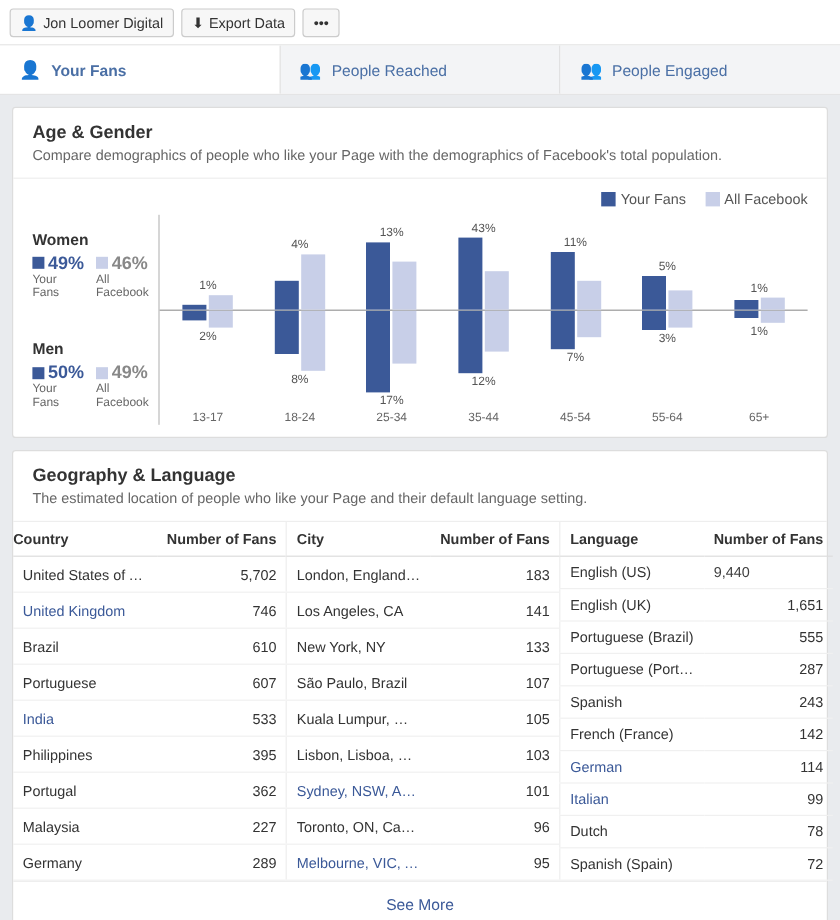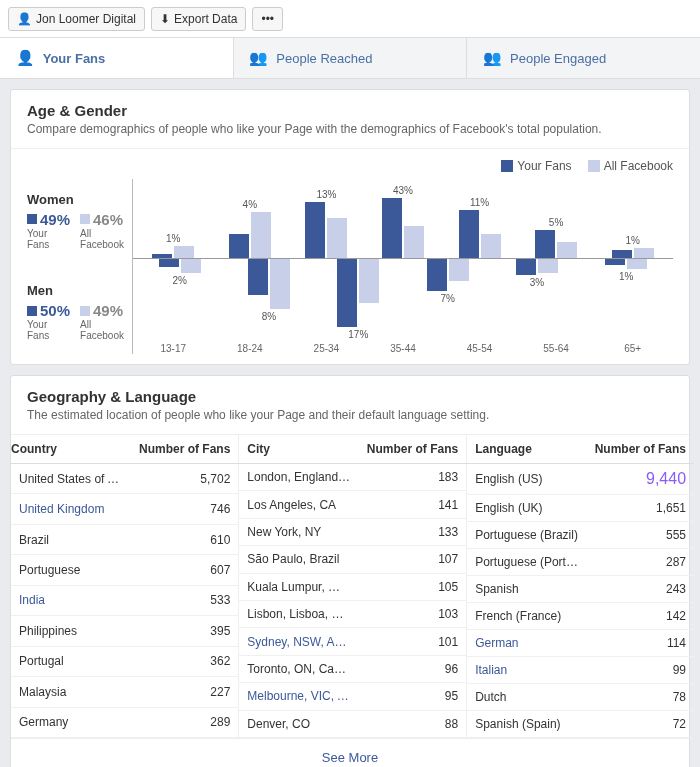--- a/index.html
+++ b/index.html
@@ -173,20 +173,27 @@
               </div>
               <div style="display: flex; flex-direction: column; align-items: center; width: 70px; height: 100%;">
                 <div style="display: flex; align-items: flex-start; gap: 2px;">
                   <div style="width: 20px; height: 68px; background: rgb(59, 89, 152);"></div>
                   <div style="width: 20px; height: 44px; background: rgb(200, 207, 232);"></div>
                 </div>
                 <div style="font-size: 10px; color: rgb(85, 85, 85); margin-top: 2px;">17%</div>
               </div>
               <div style="display: flex; flex-direction: column; align-items: center; width: 70px; height: 100%;">
                 <div style="display: flex; align-items: flex-start; gap: 2px;">
+                  <div style="width: 20px; height: 52px; background: rgb(59, 89, 152);"></div>
+                  <div style="width: 20px; height: 34px; background: rgb(200, 207, 232);"></div>
+                </div>
+                <div style="font-size: 10px; color: rgb(85, 85, 85); margin-top: 2px;">12%</div>
+              </div>
+              <div style="display: flex; flex-direction: column; align-items: center; width: 70px; height: 100%;">
+                <div style="display: flex; align-items: flex-start; gap: 2px;">
                   <div style="width: 20px; height: 32px; background: rgb(59, 89, 152);"></div>
                   <div style="width: 20px; height: 22px; background: rgb(200, 207, 232);"></div>
                 </div>
                 <div style="font-size: 10px; color: rgb(85, 85, 85); margin-top: 2px;">7%</div>
               </div>
               <div style="display: flex; flex-direction: column; align-items: center; width: 70px; height: 100%;">
                 <div style="display: flex; align-items: flex-start; gap: 2px;">
                   <div style="width: 20px; height: 16px; background: rgb(59, 89, 152);"></div>
                   <div style="width: 20px; height: 14px; background: rgb(200, 207, 232);"></div>
                 </div>
@@ -304,37 +311,33 @@
               <td style="padding: 6px 8px; font-size: 12px; border-bottom: 1px solid rgb(240, 240, 240); text-align: right; color: rgb(51, 51, 51);">101</td>
             </tr>
             <tr style="">
               <td style="padding: 6px 8px; font-size: 12px; border-bottom: 1px solid rgb(240, 240, 240); color: rgb(51, 51, 51); cursor: default; white-space: nowrap; overflow: hidden; text-overflow: ellipsis; max-width: 120px;">Toronto, ON, Canada</td>
               <td style="padding: 6px 8px; font-size: 12px; border-bottom: 1px solid rgb(240, 240, 240); text-align: right; color: rgb(51, 51, 51);">96</td>
             </tr>
             <tr style="">
               <td style="padding: 6px 8px; font-size: 12px; border-bottom: 1px solid rgb(240, 240, 240); color: rgb(59, 89, 152); cursor: pointer; white-space: nowrap; overflow: hidden; text-overflow: ellipsis; max-width: 120px;">Melbourne, VIC, Australia</td>
               <td style="padding: 6px 8px; font-size: 12px; border-bottom: 1px solid rgb(240, 240, 240); text-align: right; color: rgb(51, 51, 51);">95</td>
             </tr>
-            <tr style="">
-              <td style="padding: 6px 8px; font-size: 12px; border-bottom: 1px solid rgb(240, 240, 240); color: rgb(51, 51, 51); cursor: default; white-space: nowrap; overflow: hidden; text-overflow: ellipsis; max-width: 120px;">Denver, CO</td>
-              <td style="padding: 6px 8px; font-size: 12px; border-bottom: 1px solid rgb(240, 240, 240); text-align: right; color: rgb(51, 51, 51);">88</td>
-            </tr>
           </tbody>
         </table>
         <table style="flex: 1 1 0%; border-collapse: collapse; border-left: 1px solid rgb(238, 238, 238);">
           <thead>
             <tr>
               <th style="font-weight: bold; font-size: 12px; color: rgb(51, 51, 51); padding: 7px 8px; border-bottom: 1px solid rgb(221, 221, 221); text-align: left; white-space: nowrap;">Language</th>
               <th style="font-weight: bold; font-size: 12px; color: rgb(51, 51, 51); padding: 7px 8px; border-bottom: 1px solid rgb(221, 221, 221); text-align: right; white-space: nowrap;">Number of Fans</th>
             </tr>
           </thead>
           <tbody>
             <tr style="">
               <td style="padding: 6px 8px; font-size: 12px; border-bottom: 1px solid rgb(240, 240, 240); color: rgb(51, 51, 51); cursor: default; white-space: nowrap; overflow: hidden; text-overflow: ellipsis; max-width: 120px;">English (US)</td>
-              <td style="padding: 6px 8px; font-size: 16px; border-bottom: 1px solid rgb(240, 240, 240); text-align: right; color: #8b5cf6;">9,440</td>
+              <td style="padding: 6px 8px; font-size: 12px; border-bottom: 1px solid rgb(240, 240, 240); text-align: left; color: #404040;">9,440</td>
             </tr>
             <tr style="">
               <td style="padding: 6px 8px; font-size: 12px; border-bottom: 1px solid rgb(240, 240, 240); color: rgb(51, 51, 51); cursor: default; white-space: nowrap; overflow: hidden; text-overflow: ellipsis; max-width: 120px;">English (UK)</td>
               <td style="padding: 6px 8px; font-size: 12px; border-bottom: 1px solid rgb(240, 240, 240); text-align: right; color: rgb(51, 51, 51);">1,651</td>
             </tr>
             <tr style="">
               <td style="padding: 6px 8px; font-size: 12px; border-bottom: 1px solid rgb(240, 240, 240); color: rgb(51, 51, 51); cursor: default; white-space: nowrap; overflow: hidden; text-overflow: ellipsis; max-width: 120px;">Portuguese (Brazil)</td>
               <td style="padding: 6px 8px; font-size: 12px; border-bottom: 1px solid rgb(240, 240, 240); text-align: right; color: rgb(51, 51, 51);">555</td>
             </tr>
             <tr style="">

